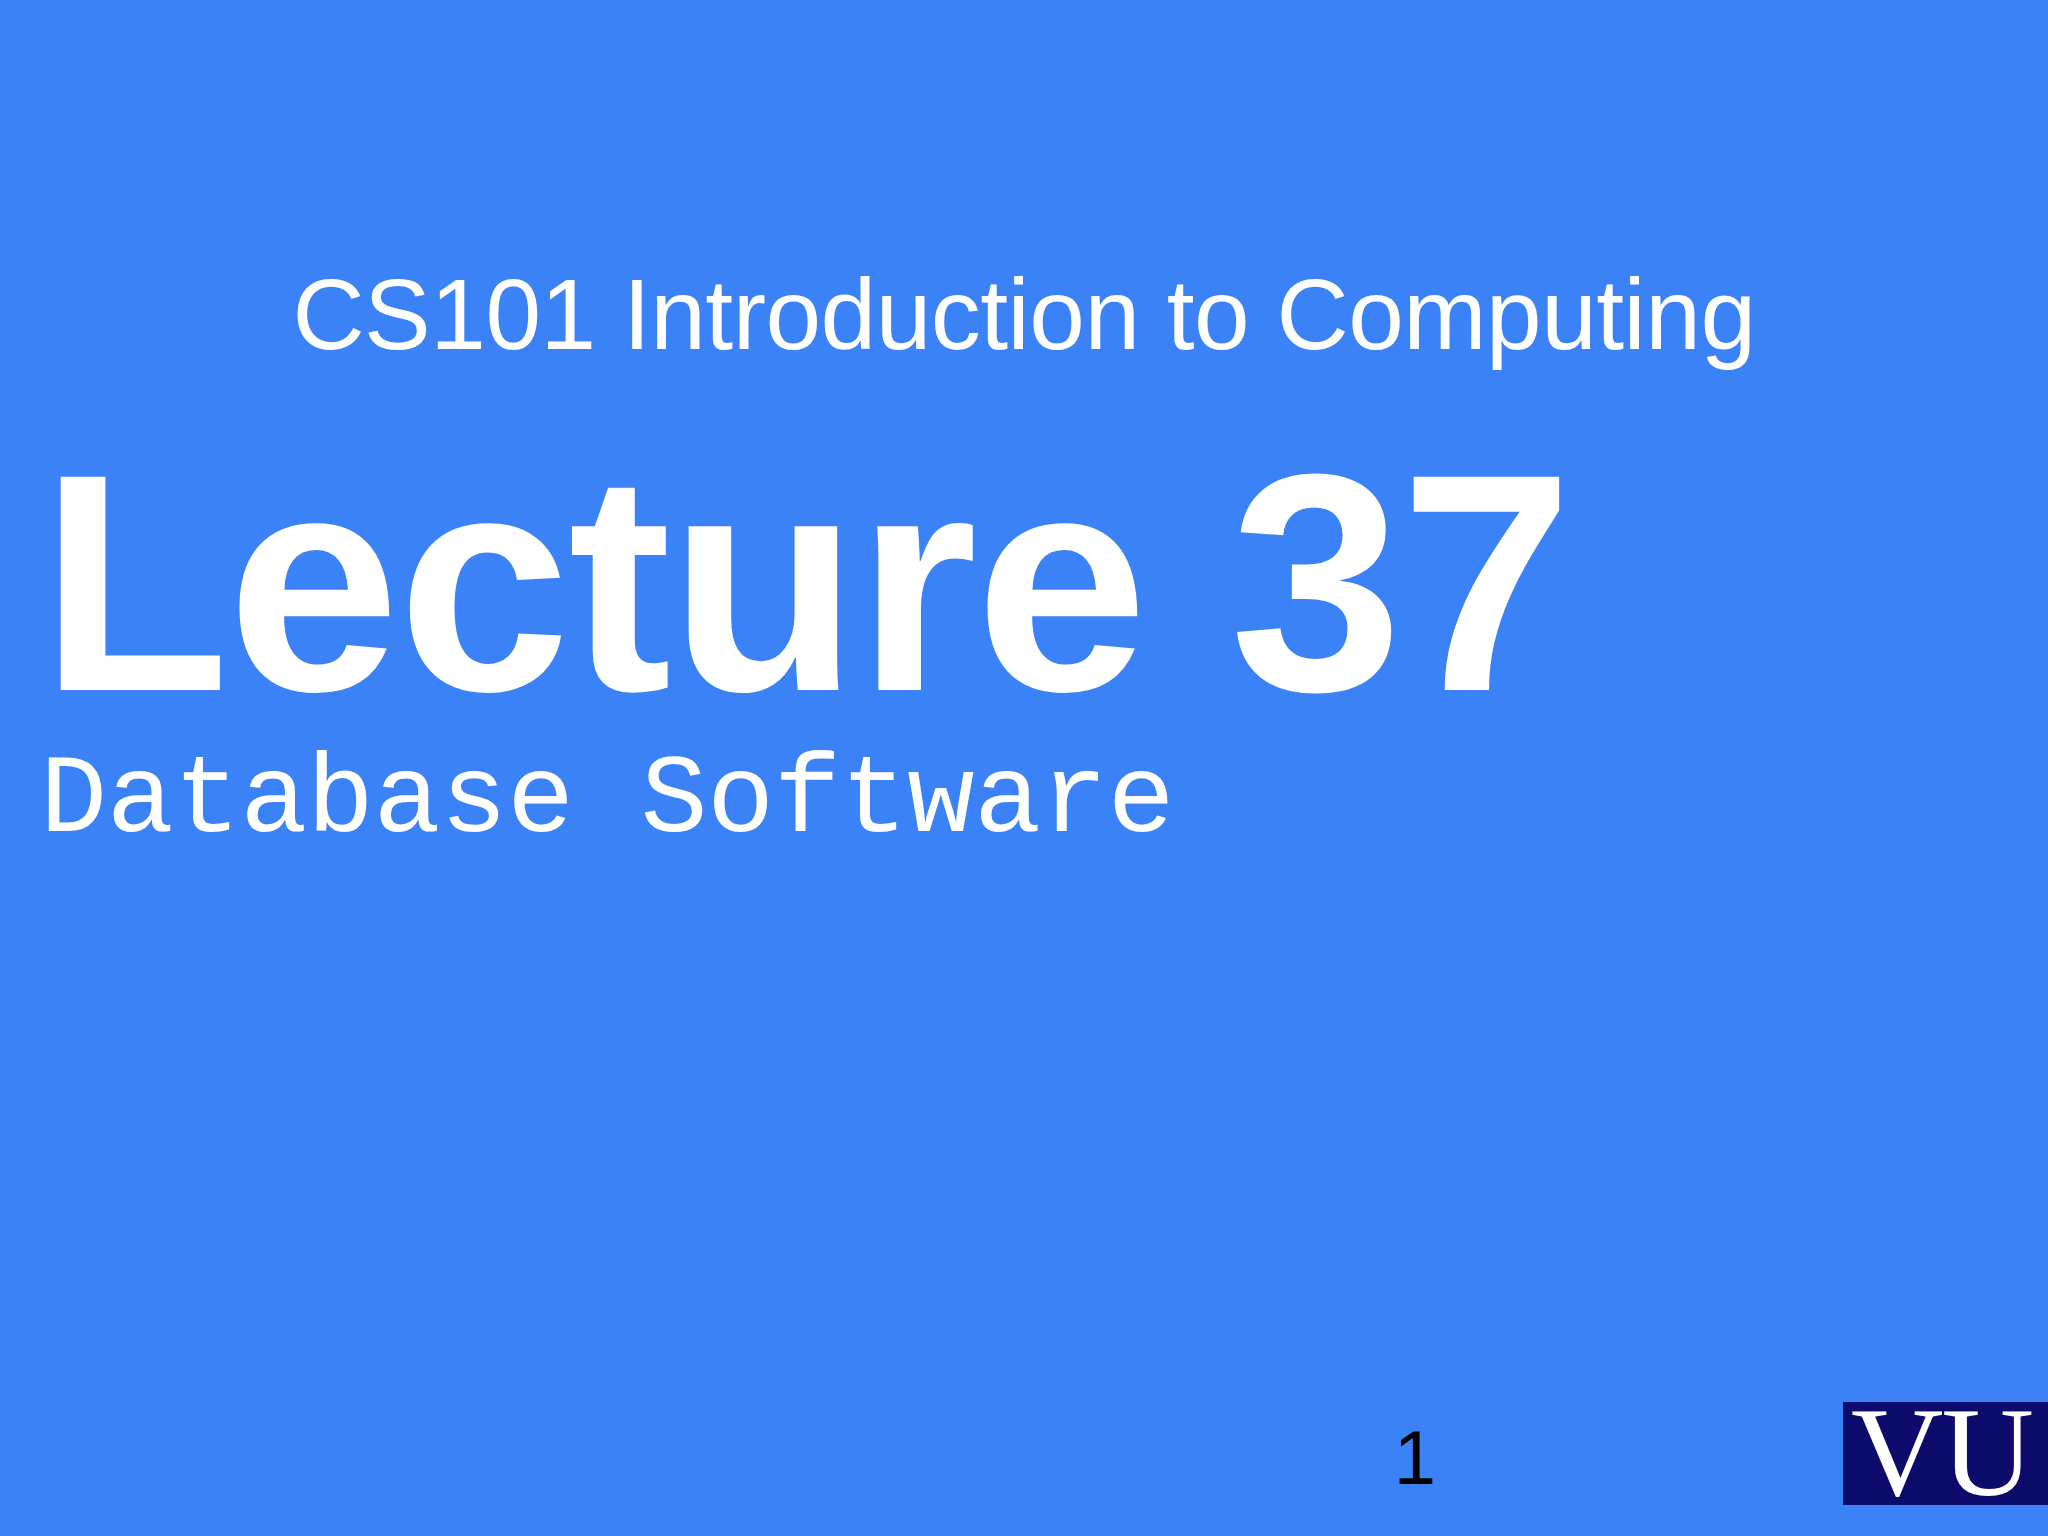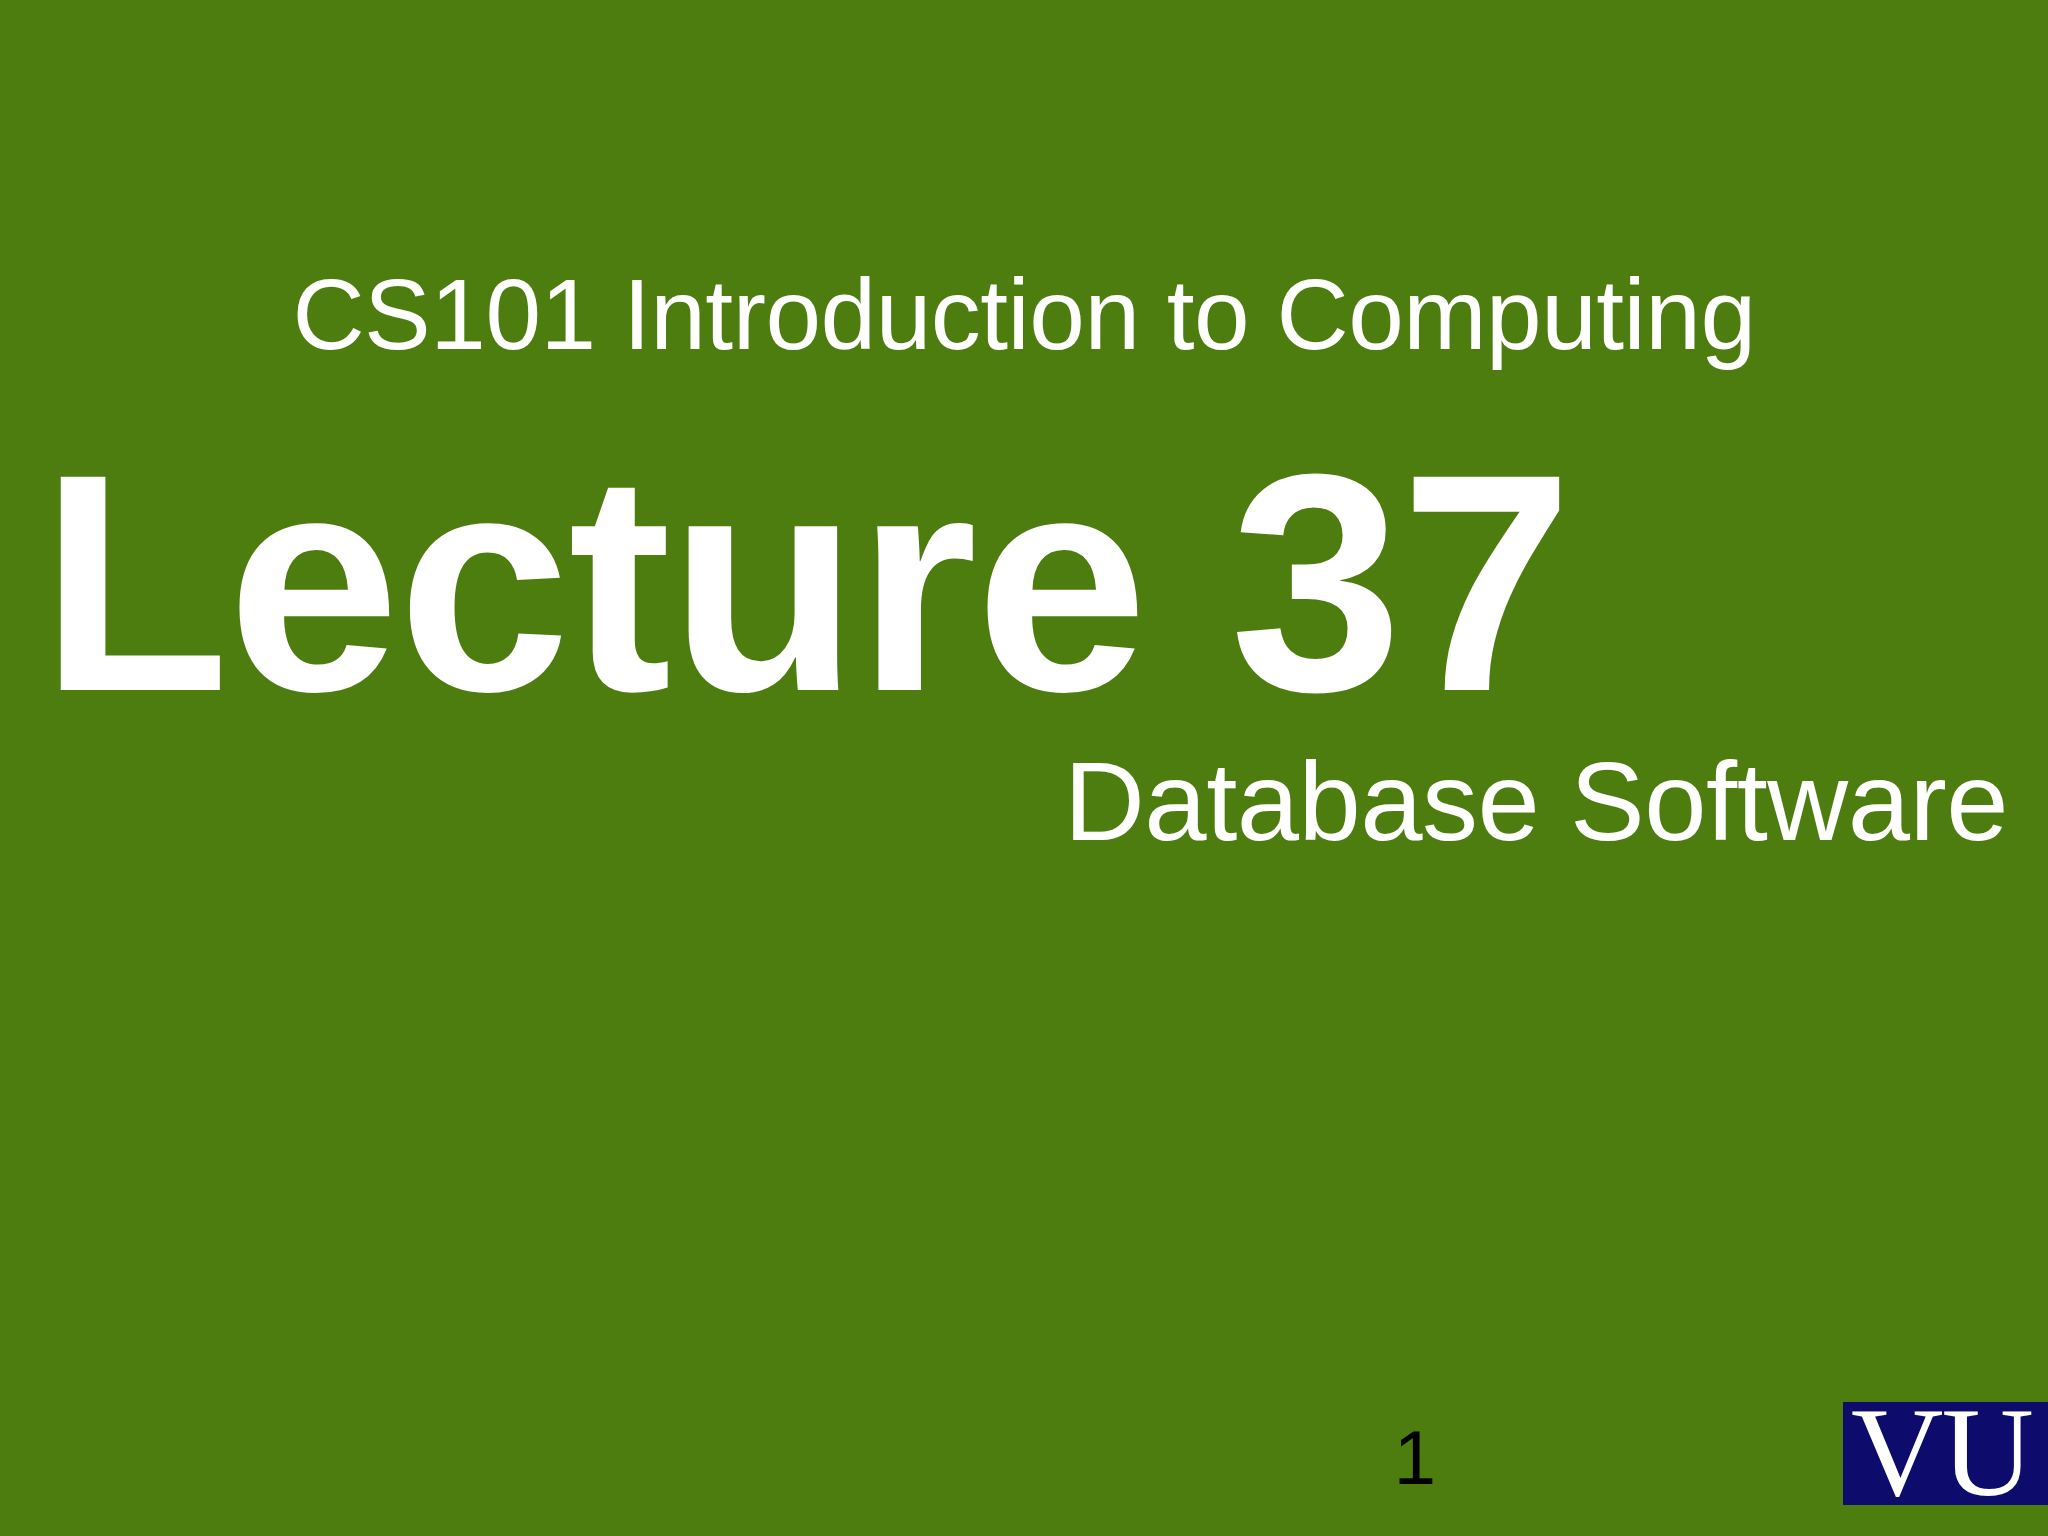--- a/index.html
+++ b/index.html
@@ -10,21 +10,21 @@
     width: 2048px;
     height: 1536px;
     overflow: hidden;
     font-family: "Liberation Sans", sans-serif;
   }
 
   #slide {
     position: relative;
     width: 2048px;
     height: 1536px;
-    background: #4d7c0f;
+    background: #3b82f6;
     overflow: hidden;
   }
 
   
   #title-block {
     position: absolute;
     left: 0;
     top: 0;
     width: 2048px;
     height: 1200px;
@@ -60,23 +60,23 @@
     line-height: 330px;
     letter-spacing: -2px;
     white-space: nowrap;
   }
 
   #lecture-subtitle {
     position: absolute;
     left: 40px;
     top: 740px;
     width: 1968px;
-    text-align: right;
+    text-align: left;
     color: #FFFFFF;
-    font-family: Liberation Sans, sans-serif;
+    font-family: Liberation Mono, monospace;
     font-weight: 400;
     font-size: 112px;
     line-height: 124px;
     letter-spacing: -0.5px;
     white-space: nowrap;
   }
 
   
   #slide-number {
     position: absolute;

